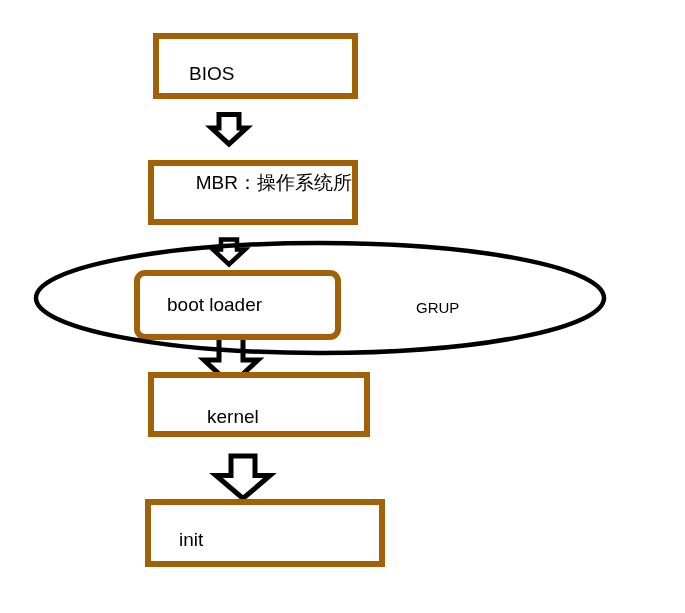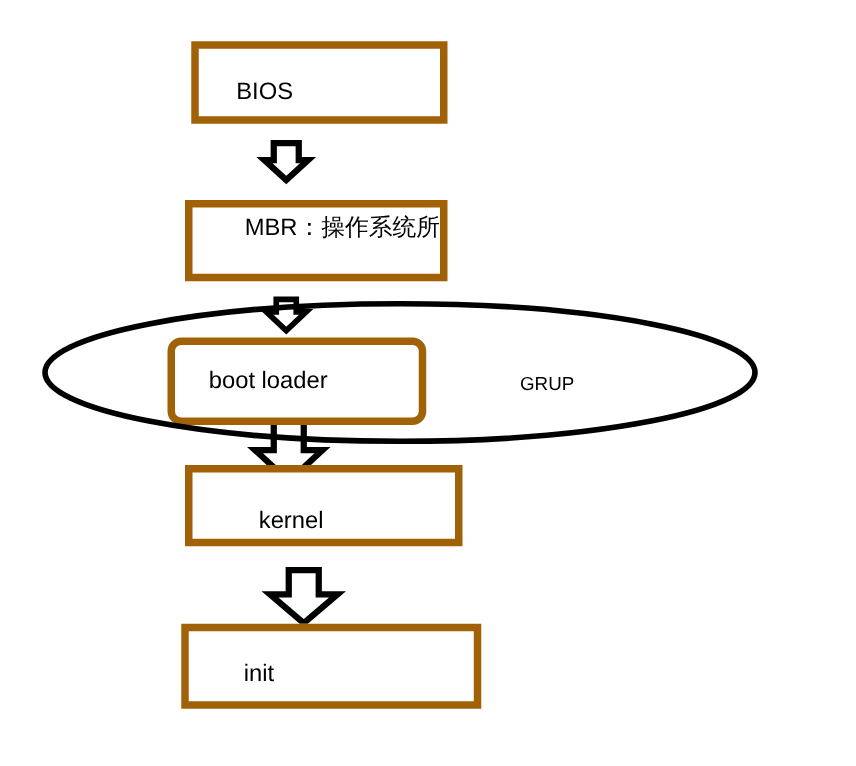--- a/index.html
+++ b/index.html
@@ -28,21 +28,21 @@
     white-space: nowrap;
   }
   #box-bios    { left: 153px; top: 33px;  width: 205px; height: 66px; padding-left: 30px; padding-top: 16px; }
   #box-mbr     { left: 148px; top: 160px; width: 210px; height: 65px; padding-left: 30px; padding-top: 2px;
                  align-items: flex-start; line-height: 29px; justify-content: flex-end; }
   #box-mbr .lines { display: block; }
   #box-mbr .line1 { display: block; text-indent: 16px; }
   #box-mbr .line2 { display: block; }
   #box-boot    { left: 134px; top: 270px; width: 207px; height: 70px; padding-left: 27px; border-radius: 11px; }
   #box-kernel  { left: 148px; top: 372px; width: 222px; height: 65px; padding-left: 53px; padding-top: 25px; }
-  #box-init    { left: 145px; top: 499px; width: 240px; height: 68px; padding-left: 44px; padding-top: 14px; }
+  #box-init    { left: 145px; top: 499px; width: 240px; height: 68px; padding-left: 28px; padding-top: 14px; }
 
   .arrow-svg, #grup-ellipse-svg {
     position: absolute;
     overflow: visible;
   }
   #arrow-1 { left: 208px; top: 112px; }
   #arrow-2 { left: 210px; top: 237px; }
   #arrow-3 { left: 200px; top: 340px; }
   #arrow-4 { left: 213px; top: 454px; }
   #grup-ellipse-svg { left: 33px; top: 240px; }

